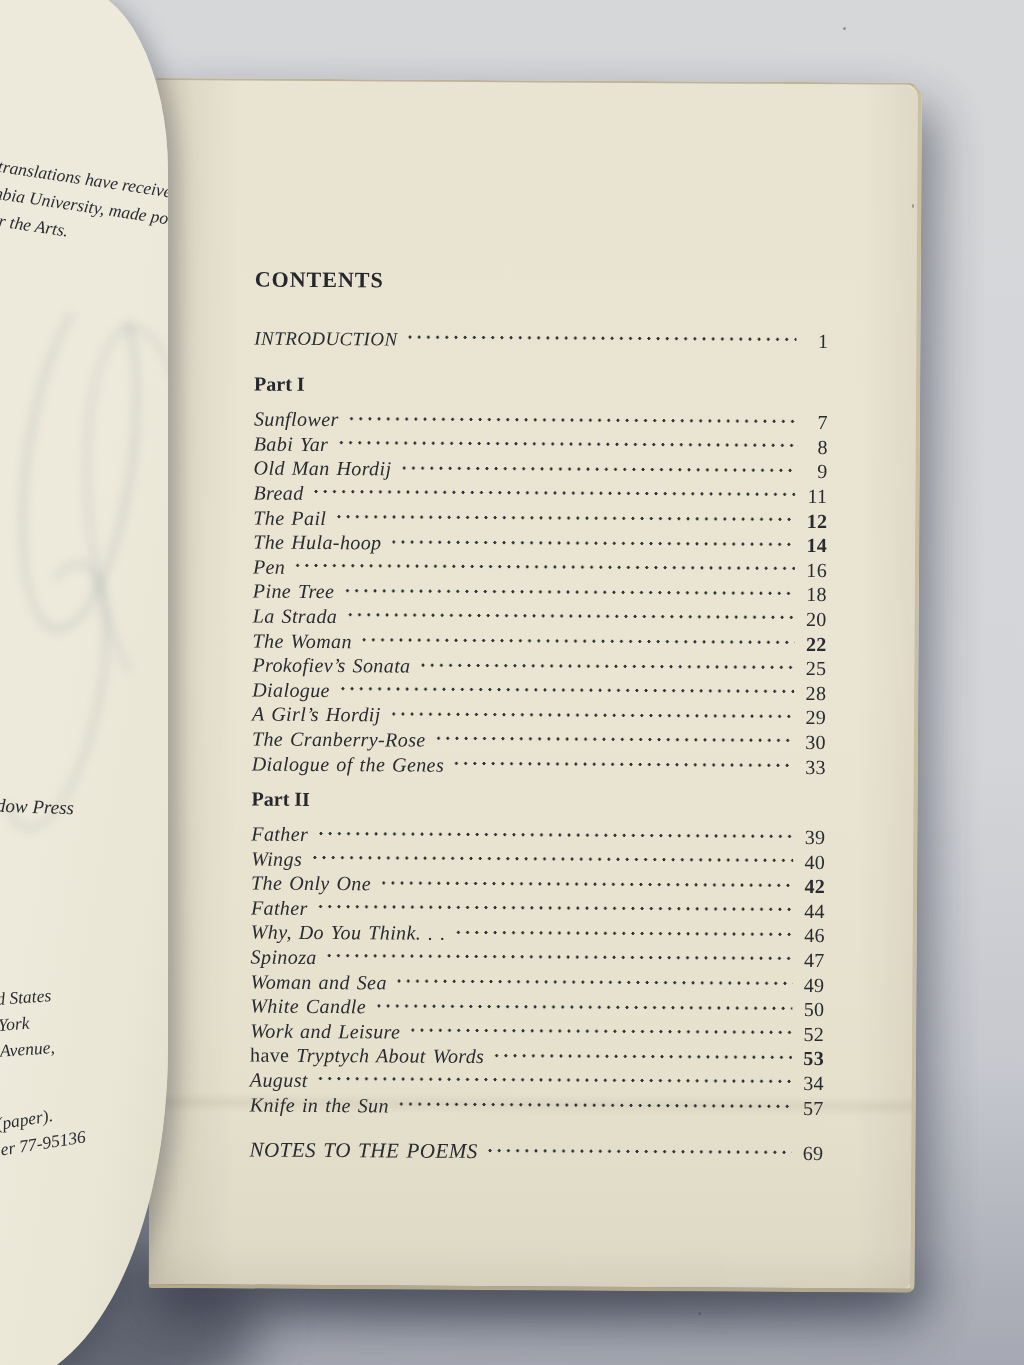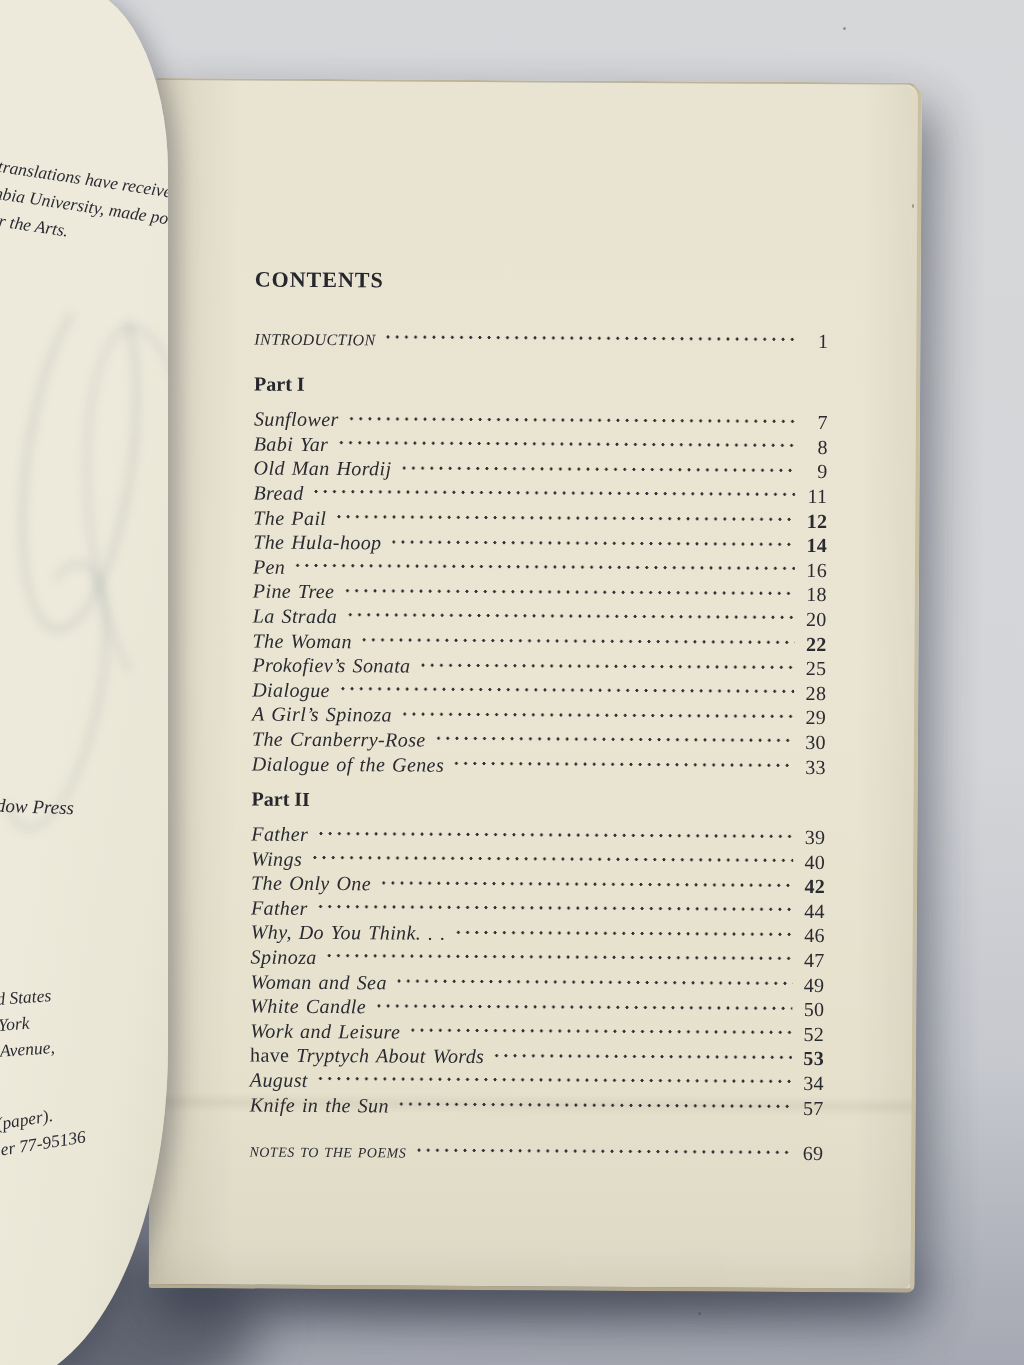--- a/index.html
+++ b/index.html
@@ -40,25 +40,25 @@
   .contents-heading{font-weight:bold;font-size:22px;letter-spacing:1px;margin:0 0 27px 0;color:#26262d;}
   .toc-row{display:flex;align-items:baseline;height:24.6px;line-height:24.6px;}
   .toc-row .t{font-style:italic;white-space:nowrap;letter-spacing:.4px;word-spacing:1.5px;}
   .toc-row .t .roman{font-style:normal;}
   .leader{flex:1 1 auto;height:24.6px;margin:0 2px 0 8px;
     background-image:radial-gradient(circle,#2e2e35 1.3px,rgba(46,46,53,0) 1.7px);
     background-size:9.2px 5px;background-repeat:repeat-x;background-position:0 14px;}
   .num{font-style:normal;min-width:30px;text-align:right;letter-spacing:.3px;}
   .num.b{font-weight:bold;}
   .toc-row.intro{margin-bottom:26px;}
-  .toc-row.intro .t{font-size:16px;}
+  .toc-row.intro .t{font-size:19px;}
   .part-heading{font-weight:bold;font-size:20px;line-height:26px;margin:0 0 5px 0;color:#26262d;}
   .toc-section.second{margin-top:15px;}
   .toc-row.notes{margin-top:21px;}
-  .toc-row.notes .t{font-size:14px;letter-spacing:.5px;font-style:italic;}
+  .toc-row.notes .t{font-size:21px;letter-spacing:.5px;font-style:italic;}
 
   
   .left-page{
     position:absolute;z-index:3;left:-96px;top:-14px;width:264px;height:1400px;
     background:linear-gradient(100deg,#edeadb 55%,#eae6d6 80%,#e3dfcd 94%,#d6d1be 100%);
     border-radius:0 96px 170px 0 / 0 186px 340px 0;
     box-shadow:10px 8px 22px rgba(60,64,78,.35);
     overflow:hidden;
   }
   .frag{position:absolute;font-style:italic;color:#2b2b33;}
@@ -156,21 +156,21 @@
               <span class="t">Prokofiev’s Sonata</span>
               <span class="leader"></span>
               <span class="num">25</span>
             </div>
             <div class="toc-row">
               <span class="t">Dialogue</span>
               <span class="leader"></span>
               <span class="num">28</span>
             </div>
             <div class="toc-row">
-              <span class="t">A Girl’s Spinoza</span>
+              <span class="t">A Girl’s Hordij</span>
               <span class="leader"></span>
               <span class="num">29</span>
             </div>
             <div class="toc-row">
               <span class="t">The Cranberry-Rose</span>
               <span class="leader"></span>
               <span class="num">30</span>
             </div>
             <div class="toc-row">
               <span class="t">Dialogue of the Genes</span>

